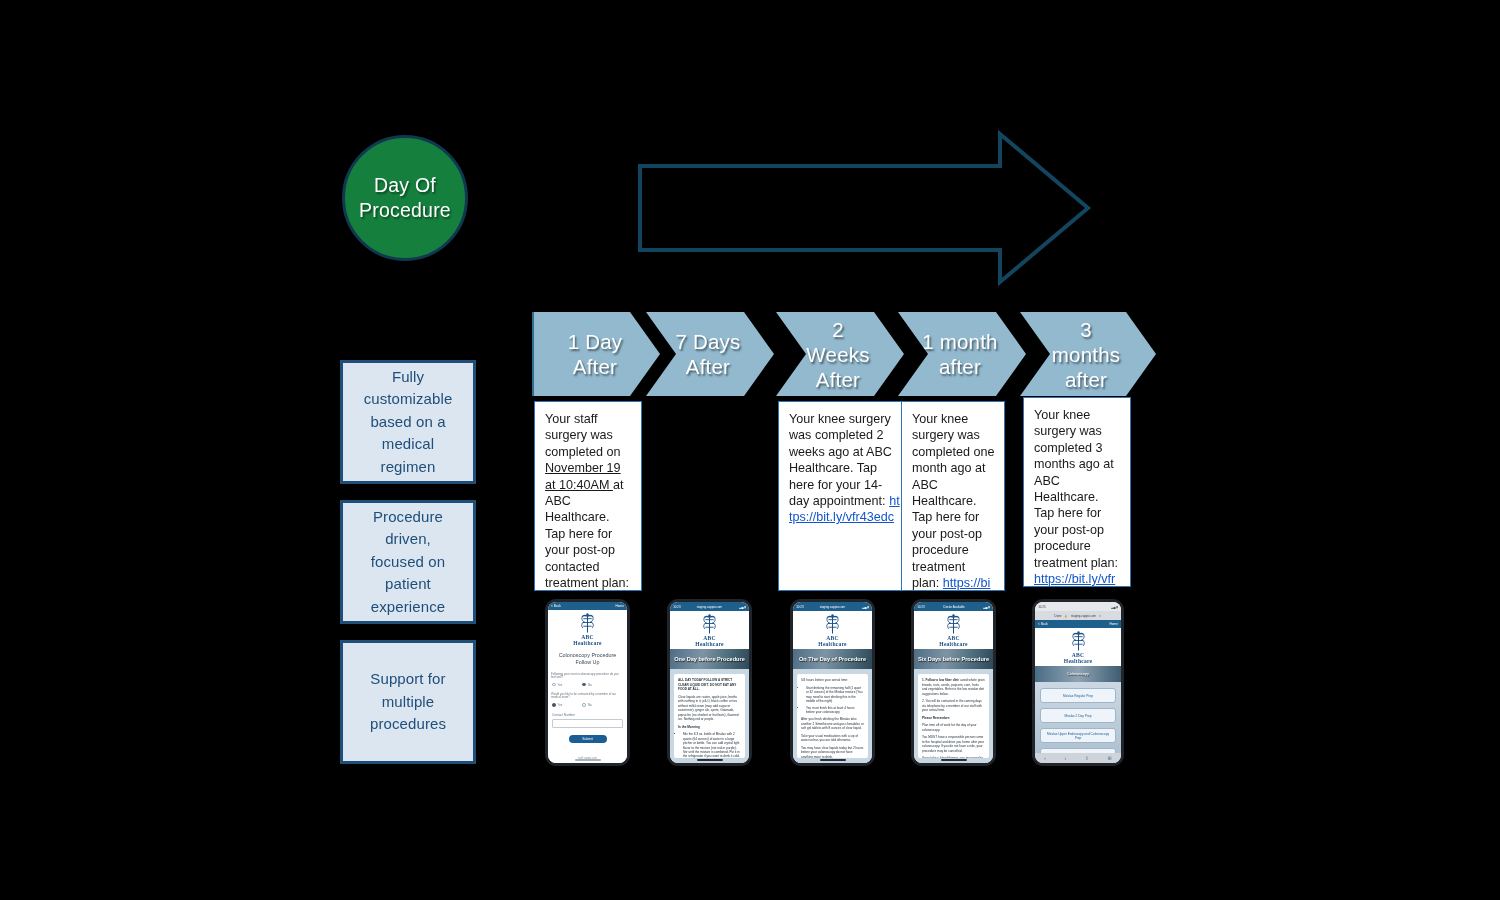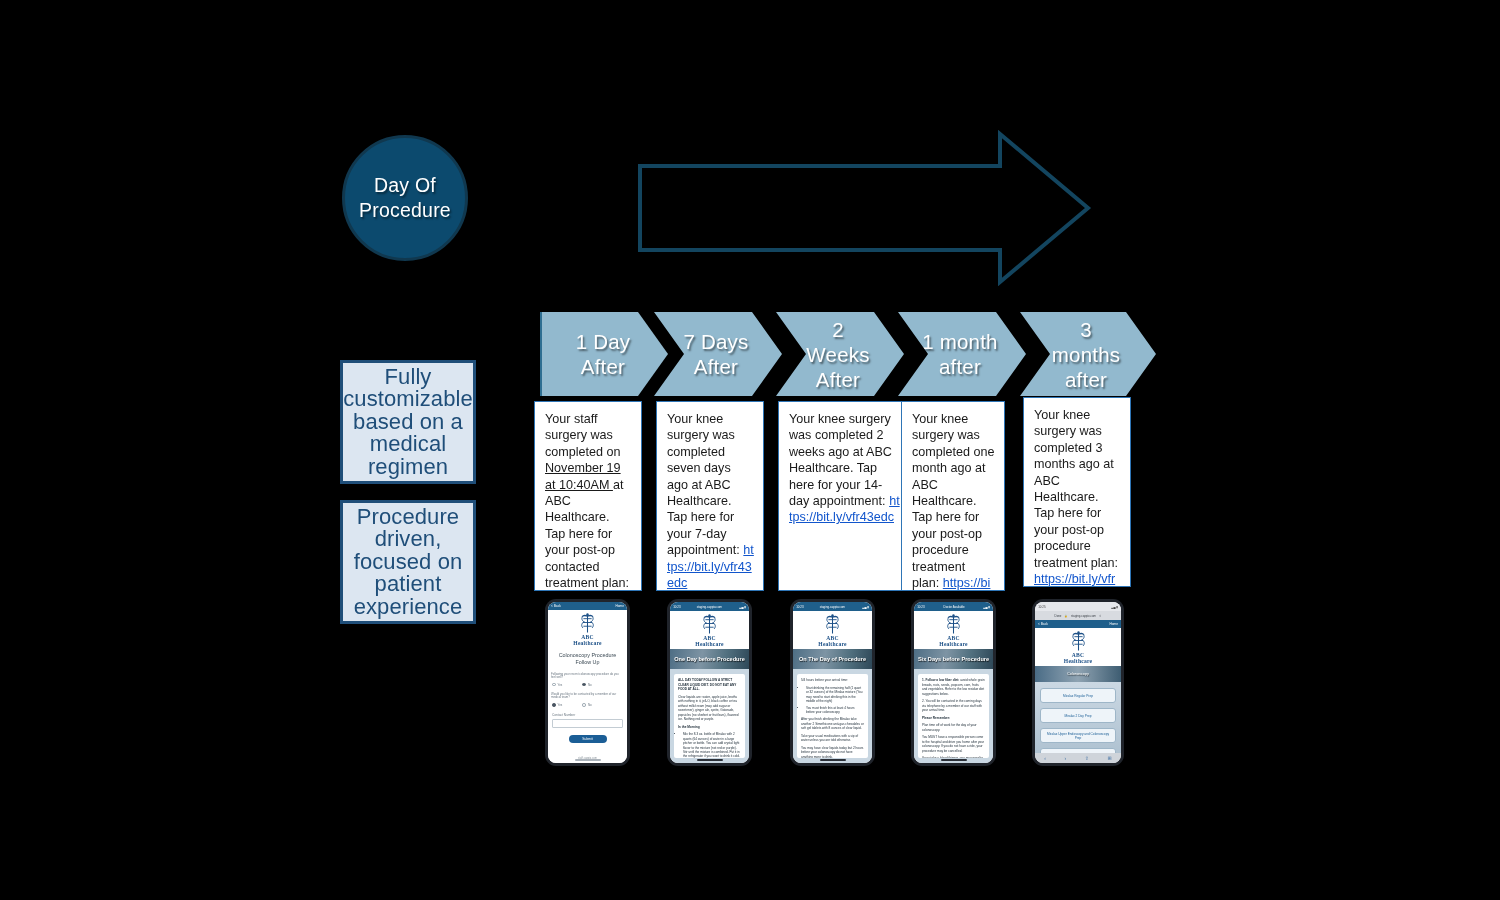--- a/index.html
+++ b/index.html
@@ -24,21 +24,21 @@
   }
 
   
   .circle-node {
     position: absolute;
     left: 342px;
     top: 135px;
     width: 126px;
     height: 126px;
     border-radius: 50%;
-    background: #0c4a6e;
+    background: #15803d;
     border: 3px solid #10384F;
     box-sizing: border-box;
     display: flex;
     align-items: center;
     justify-content: center;
     box-shadow: 3px 4px 5px rgba(0,0,0,0.55);
   }
   .circle-node .circle-label {
     color: #FFFFFF;
     font-size: 19.5px;
@@ -381,21 +381,21 @@
     background: #DCE6F1;
     border: 3.5px solid #1F4E79;
     box-sizing: border-box;
     display: flex;
     align-items: center;
     justify-content: center;
     box-shadow: 2px 3px 4px rgba(0,0,0,.55);
   }
   .feat-label {
     color: #1F4E79;
-    font-size: 22px;
+    font-size: 15px;
     line-height: 22.5px;
     text-align: center;
     white-space: pre-line;
     letter-spacing: .1px;
   }
 </style>
 </head>
 <body>
 
 <div id="stage">
@@ -405,25 +405,25 @@
 Procedure</div>
   </div>
 
   <div class="big-arrow">
     <svg width="456" height="156" viewBox="0 0 456 156" xmlns="http://www.w3.org/2000/svg">
       <polygon points="4,36 364,36 364,4 452,78 364,152 364,120 4,120" fill="none" stroke="#13455F" stroke-width="4" stroke-linejoin="miter"></polygon>
     </svg>
   </div>
 
   <div class="chevron-row">
-    <div class="chev first" style="left:8px;width:128px;">
+    <div class="chev first" style="left:0px;width:128px;">
       <div class="chev-label">1 Day
 After</div>
     </div>
-    <div class="chev mid" style="left:122px;width:128px;">
+    <div class="chev mid" style="left:114px;width:128px;">
       <div class="chev-label">7 Days
 After</div>
     </div>
     <div class="chev mid" style="left:244px;width:128px;">
       <div class="chev-label">2
 Weeks
 After</div>
     </div>
     <div class="chev mid" style="left:366px;width:128px;">
       <div class="chev-label">1 month
@@ -433,23 +433,20 @@
       <div class="chev-label">3
 months
 after</div>
     </div>
   </div>
 
   <div class="msg-card" style="left:534px;top:401px;width:108px;height:190px;">
     <div class="msg-text"><span>Your staff surgery was completed on </span><span class="u">November 19 at 10:40AM </span><span>at ABC Healthcare. Tap here for your post-op contacted treatment plan: </span></div>
   </div>
 
-  <div class="msg-card" style="left:656px;top:401px;width:108px;height:190px;">
-    <div class="msg-text"><span>Your knee surgery was completed seven days ago at ABC Healthcare. Tap here for your 7-day appointment: </span><span class="lnk">https://bit.ly/vfr43edc</span></div>
-  </div>
 
   <div class="msg-card" style="left:778px;top:401px;width:134px;height:190px;">
     <div class="msg-text"><span>Your knee surgery was completed 2 weeks ago at ABC Healthcare. Tap here for your 14-day appointment: </span><span class="lnk">https://bit.ly/vfr43edc</span></div>
   </div>
 
   <div class="msg-card" style="left:901px;top:401px;width:104px;height:190px;">
     <div class="msg-text"><span>Your knee surgery was completed one month ago at ABC Healthcare. Tap here for your post-op procedure treatment plan: </span><span class="lnk">https://bit.ly/vfr43edc</span></div>
   </div>
 
   <div class="msg-card" style="left:1023px;top:397px;width:108px;height:190px;">
@@ -702,14 +699,19 @@
 medical
 regimen</div>
   </div>
   <div class="feat-box" style="left:340px;top:500px;width:136px;height:124px;">
     <div class="feat-label">Procedure
 driven,
 focused on
 patient
 experience</div>
   </div>
+  <div class="feat-box" style="left:340px;top:640px;width:136px;height:124px;">
+    <div class="feat-label">Support for
+multiple
+procedures</div>
+  </div>
 
 </div>
 
 </body></html>

